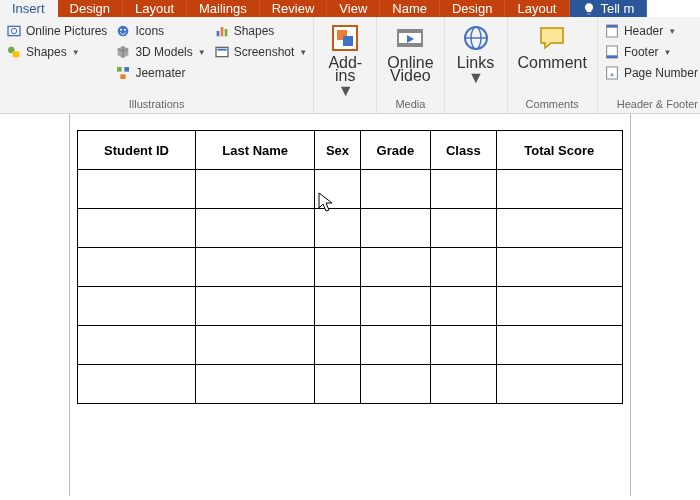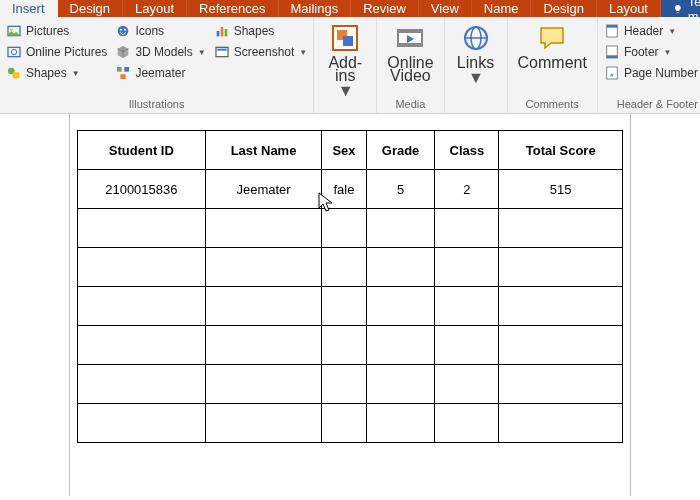--- a/index.html
+++ b/index.html
@@ -26,21 +26,20 @@
 table.doc-table th{font-weight:bold}
 .cursor{position:absolute;pointer-events:none}
 </style>
 </head>
 <body>
 
 <div class="ribbon-tabs">
   <div class="tab active">Insert</div>
   <div class="tab">Design</div>
   <div class="tab">Layout</div>
-  <div class="tab">References</div>
   <div class="tab">Mailings</div>
   <div class="tab">Review</div>
   <div class="tab">View</div>
   <div class="tab">Name</div>
   <div class="tab">Design</div>
   <div class="tab">Layout</div>
   <div class="tab tell">
     <svg class="bulb" viewBox="0 0 24 24">
         <path d="M9 21h6v-1H9v1zm3-19C8 2 5 5 5 9c0 2.4 1.2 4.5 3 5.7V17h8v-2.3c1.8-1.2 3-3.3 3-5.7 0-4-3-7-7-7z"></path>
       </svg>
@@ -48,28 +47,20 @@
   </div>
 </div>
 
 <div class="ribbon">
   <div class="group">
     <div class="group-body">
       <div class="vcol">
         <div class="btn-row">
             <svg class="ic" viewBox="0 0 24 24">
               <rect x="3" y="5" width="18" height="14" fill="none" stroke="#4472C4" stroke-width="2"></rect>
-              <circle cx="8" cy="10" r="2" fill="#FFC000"></circle>
-              <path d="M3 17l5-5 4 4 3-3 6 6H3z" fill="#70AD47"></path>
-            </svg>
-            <span>Pictures</span>
-          </div>
-        <div class="btn-row">
-            <svg class="ic" viewBox="0 0 24 24">
-              <rect x="3" y="5" width="18" height="14" fill="none" stroke="#4472C4" stroke-width="2"></rect>
               <circle cx="12" cy="12" r="4" fill="none" stroke="#4472C4" stroke-width="1.5"></circle>
             </svg>
             <span>Online Pictures</span>
           </div>
         <div class="btn-row">
             <svg class="ic" viewBox="0 0 24 24">
               <circle cx="8" cy="9" r="5" fill="#70AD47"></circle>
               <rect x="10" y="11" width="10" height="9" fill="#FFC000"></rect>
             </svg>
             <span>Shapes</span>
@@ -230,28 +221,20 @@
             <th>Student ID</th>
             <th>Last Name</th>
             <th>Sex</th>
             <th>Grade</th>
             <th>Class</th>
             <th>Total Score</th>
           </tr>
         </thead>
       <tbody id="tbody">
           <tr>
-            <td>2100015836</td>
-            <td>Jeemater</td>
-            <td>fale</td>
-            <td>5</td>
-            <td>2</td>
-            <td>515</td>
-          </tr>
-          <tr>
             <td></td>
             <td></td>
             <td></td>
             <td></td>
             <td></td>
             <td></td>
           </tr>
           <tr>
             <td></td>
             <td></td>

